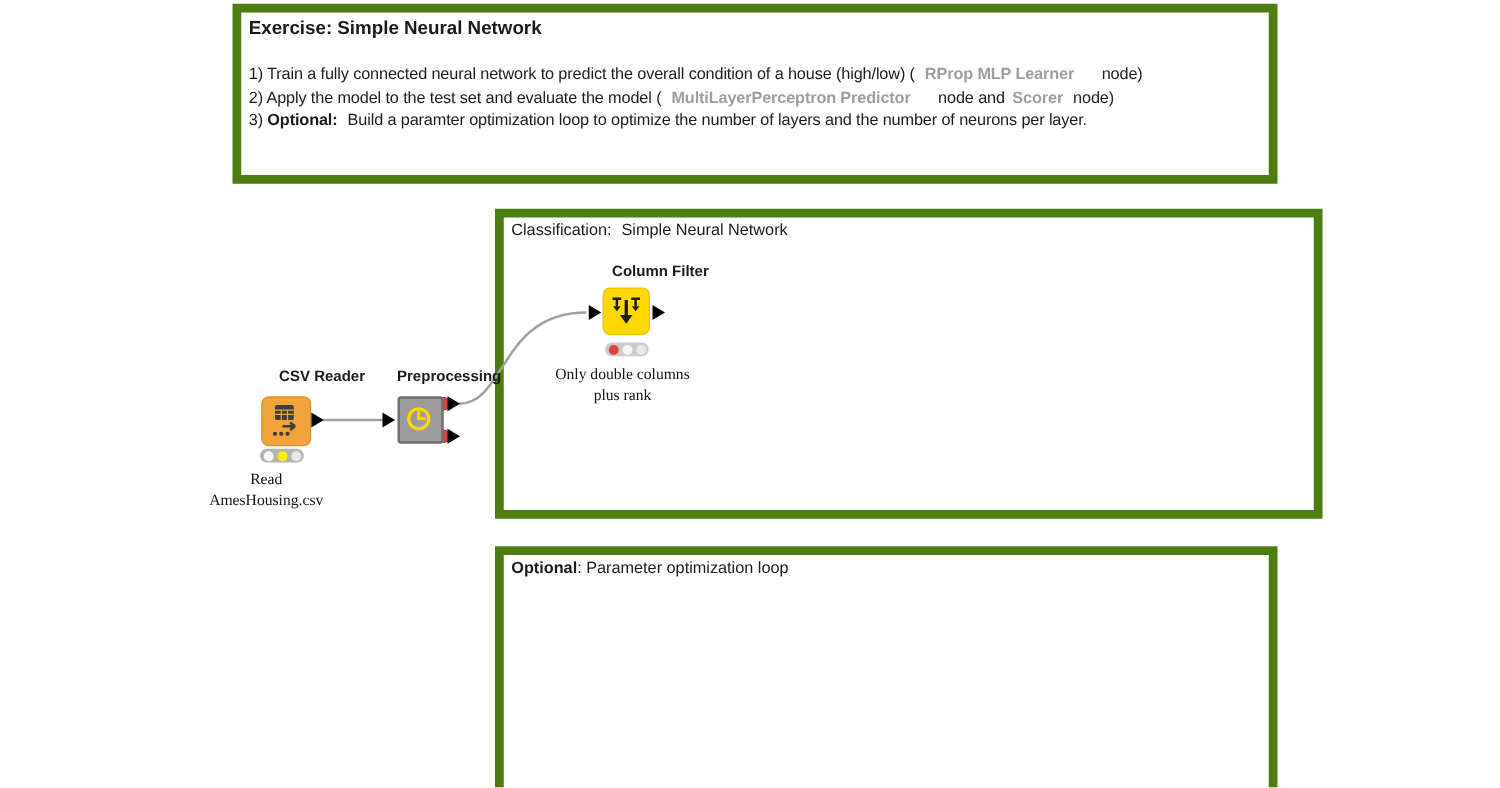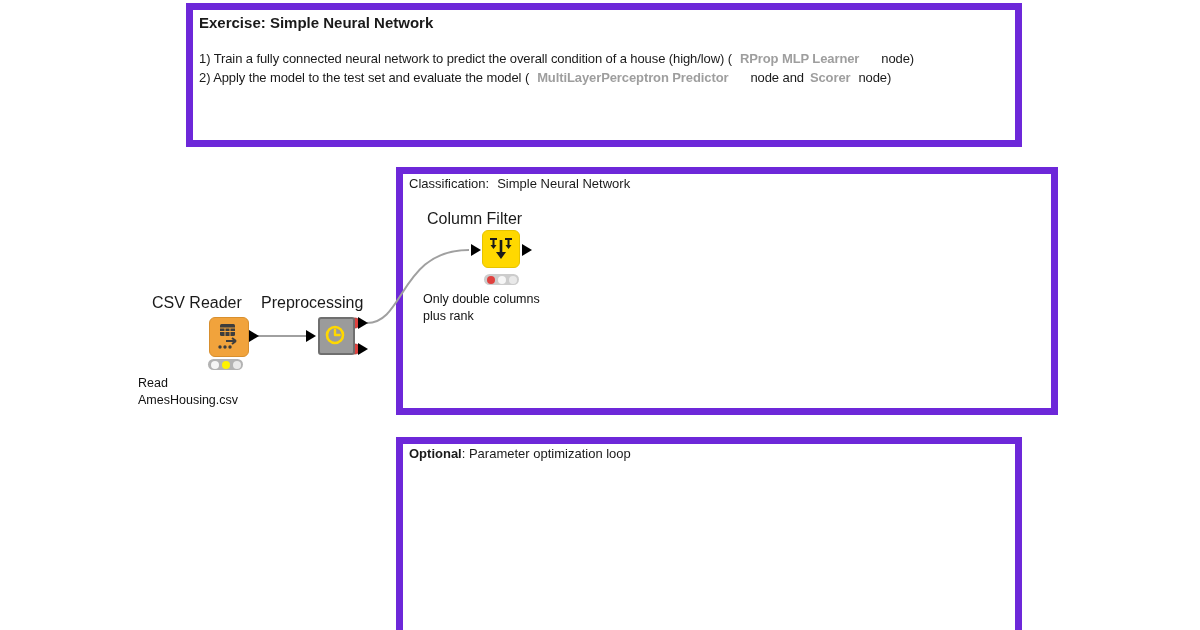--- a/index.html
+++ b/index.html
@@ -1,43 +1,43 @@
 <!DOCTYPE html>
 <html><head>
 <meta charset="utf-8">
 <style>
   html,body{margin:0;padding:0;background:#ffffff;}
   .canvas{position:relative;width:1200px;height:630px;background:#ffffff;overflow:hidden;
           font-family:"Liberation Sans",sans-serif;color:#1a1a1a;}
-  .ann-box{position:absolute;border:7px solid #6d28d9;background:#ffffff;box-sizing:border-box;}
+  .ann-box{position:absolute;border:7px solid #4d7c0f;background:#ffffff;box-sizing:border-box;}
   #box-exercise{left:186px;top:3px;width:836px;height:144px;}
   #box-classification{left:396px;top:167px;width:662px;height:248px;background:transparent;}
   #box-optional{left:396px;top:437px;width:626px;height:220px;}
   .box-pad{padding:2px 6px;}
   .ex-title{font-weight:bold;font-size:15px;line-height:22px;white-space:nowrap;}
   .ex-lines{margin-top:16px;font-size:13px;line-height:18.5px;letter-spacing:-0.1px;}
   .ex-line{white-space:nowrap;}
   .node-ref{color:#9e9e9e;font-weight:bold;}
   .g-l8{margin-left:8px;}
   .g-r22{margin-right:22px;}
   .g-r8{margin-right:8px;}
   .g-l6{margin-left:6px;}
   .box-label{font-size:13px;line-height:16px;white-space:nowrap;}
   .bold{font-weight:bold;}
   
   .wf-node{position:absolute;box-sizing:border-box;}
   #node-csv{left:209px;top:317px;width:40px;height:40px;background:#F1A33C;border:1px solid #d88f2e;border-radius:6px;}
   #node-prep{left:318px;top:317px;width:37px;height:38px;background:#9b9b9b;border:2px solid #6f6f6f;border-radius:3px;}
   #node-filter{left:482px;top:230px;width:38px;height:38px;background:#FFD800;border:1px solid #e6c300;border-radius:6px;}
   .node-icon{position:absolute;left:0;top:0;}
-  .node-label{position:absolute;font-size:16px;font-weight:normal;text-align:left;width:140px;white-space:nowrap;}
+  .node-label{position:absolute;font-size:12px;font-weight:bold;text-align:right;width:140px;white-space:nowrap;}
   #label-csv{left:152px;top:294px;}
   #label-prep{left:261px;top:294px;}
   #label-filter{left:427px;top:210px;}
-  .node-note{position:absolute;font-size:12.5px;line-height:17px;text-align:left;width:150px;color:#111;}
+  .node-note{position:absolute;font-size:12.5px;line-height:17px;text-align:center;width:150px;color:#111;font-family:Liberation Serif, serif;}
   #note-csv{left:138px;top:375px;}
   #note-filter{left:423px;top:291px;}
   
   .tlight{position:absolute;height:11px;border-radius:5.5px;display:flex;align-items:center;justify-content:center;gap:3px;}
   #tlight-csv{left:208px;top:359px;width:35px;background:#b3b3b3;}
   #tlight-filter{left:484px;top:274px;width:35px;background:#cccccc;}
   .dot{width:8px;height:8px;border-radius:50%;display:inline-block;}
   .dot-off{background:#f6f6f6;}
   .dot-off2{background:#e9e9e9;}
   .dot-yellow{background:#FFF200;}
@@ -48,20 +48,21 @@
 <body>
 
 <div class="canvas">
 
   <div class="ann-box" id="box-exercise">
     <div class="box-pad">
       <div class="ex-title">Exercise: Simple Neural Network</div>
       <div class="ex-lines">
         <div class="ex-line"><span>1) Train a fully connected neural network to predict the overall condition of a house (high/low) (</span><span class="node-ref g-l8 g-r22">RProp MLP Learner</span><span>node)</span></div>
         <div class="ex-line"><span>2) Apply the model to the test set and evaluate the model (</span><span class="node-ref g-l8 g-r22">MultiLayerPerceptron Predictor</span><span>node and</span><span class="node-ref g-l6 g-r8">Scorer</span><span>node)</span></div>
+        <div class="ex-line"><span>3)</span> <span class="bold">Optional:</span><span class="g-l8">Build a paramter optimization loop to optimize the number of layers and the number of neurons per layer.</span></div>
       </div>
     </div>
   </div>
 
   <div class="ann-box" id="box-classification">
     <div class="box-pad box-label">
       <span>Classification:</span><span class="g-l8">Simple Neural Network</span>
     </div>
   </div>
 

